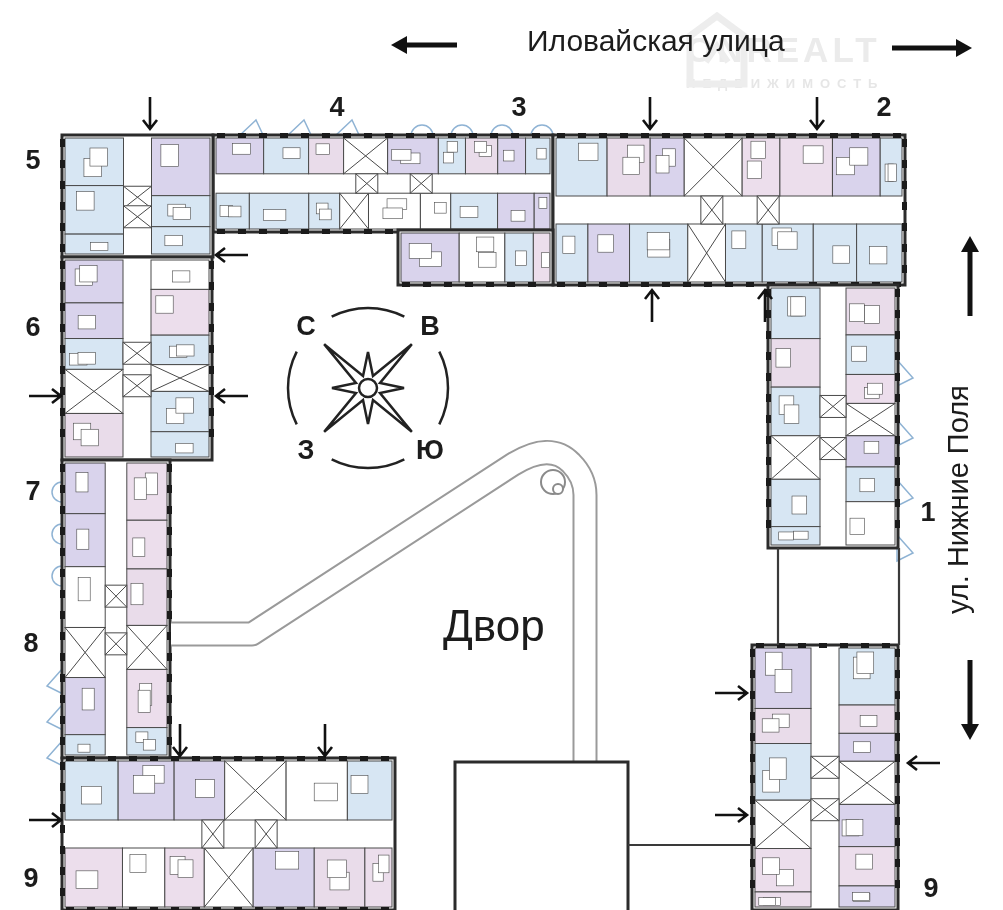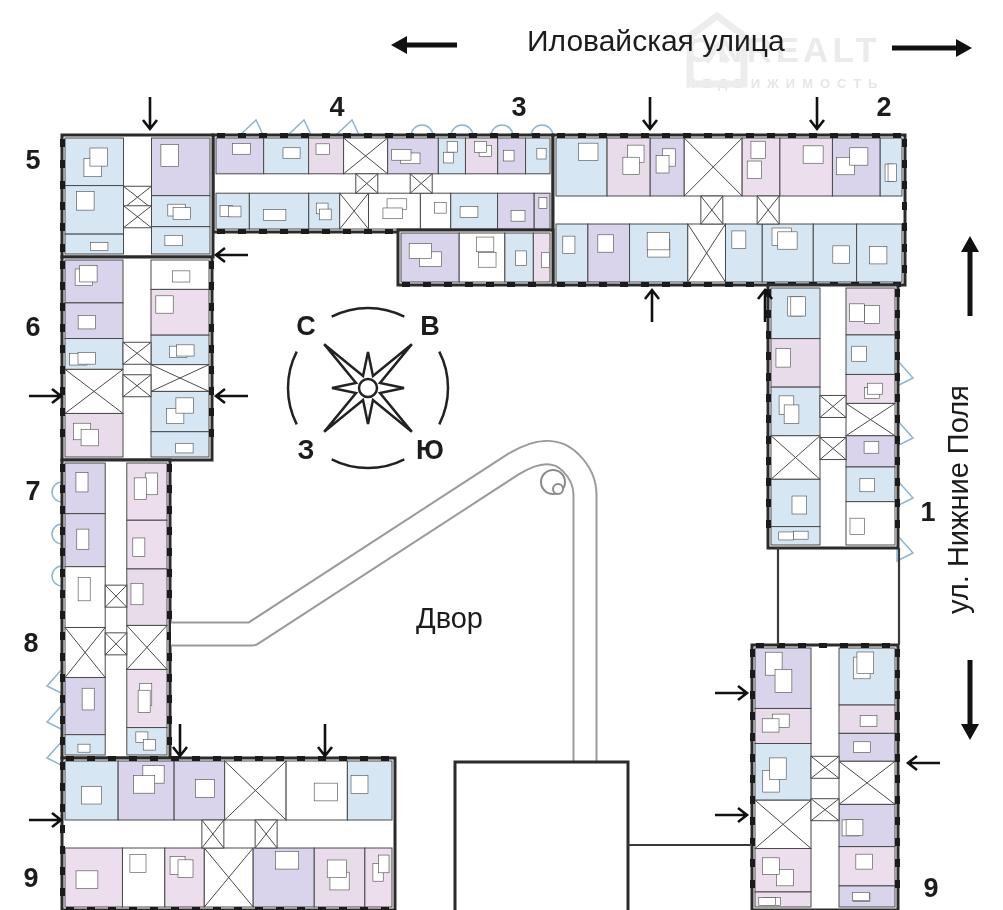--- a/index.html
+++ b/index.html
@@ -8,21 +8,21 @@
     font-family:"Liberation Sans",sans-serif;color:#1c1c1c;
   }
   .stage svg{position:absolute;left:0;top:0;}
   .lbl{position:absolute;white-space:nowrap;line-height:1;}
   .title{left:27px;top:22px;font-size:41px;font-weight:800;letter-spacing:.5px;}
   .street-top{left:527px;top:26px;font-size:30px;font-weight:500;}
   .street-right{
     left:944px;top:614px;font-size:29px;font-weight:500;
     transform:rotate(-90deg);transform-origin:0 0;
   }
-  .courtyard{left:416px;top:604px;font-size:29px;font-weight:500;}
+  .courtyard{left:443px;top:604px;font-size:44px;font-weight:500;}
   .secnum{position:absolute;font-size:27px;font-weight:800;transform:translate(-50%,-50%);}
   .watermark{
     position:absolute;left:686px;top:10px;width:320px;height:92px;
     display:flex;align-items:flex-start;gap:8px;z-index:0;pointer-events:none;
   }
   .wm-text{display:flex;flex-direction:column;margin-top:20px;}
   .wm-brand{font-size:35px;font-weight:800;letter-spacing:4px;color:#ebebeb;}
   .wm-sub{font-size:13px;font-weight:700;letter-spacing:7px;color:#e6e6e6;margin-top:6px;}
   #plan{z-index:1;}
   #labels{position:absolute;left:0;top:0;width:100%;height:100%;z-index:2;pointer-events:none;}

